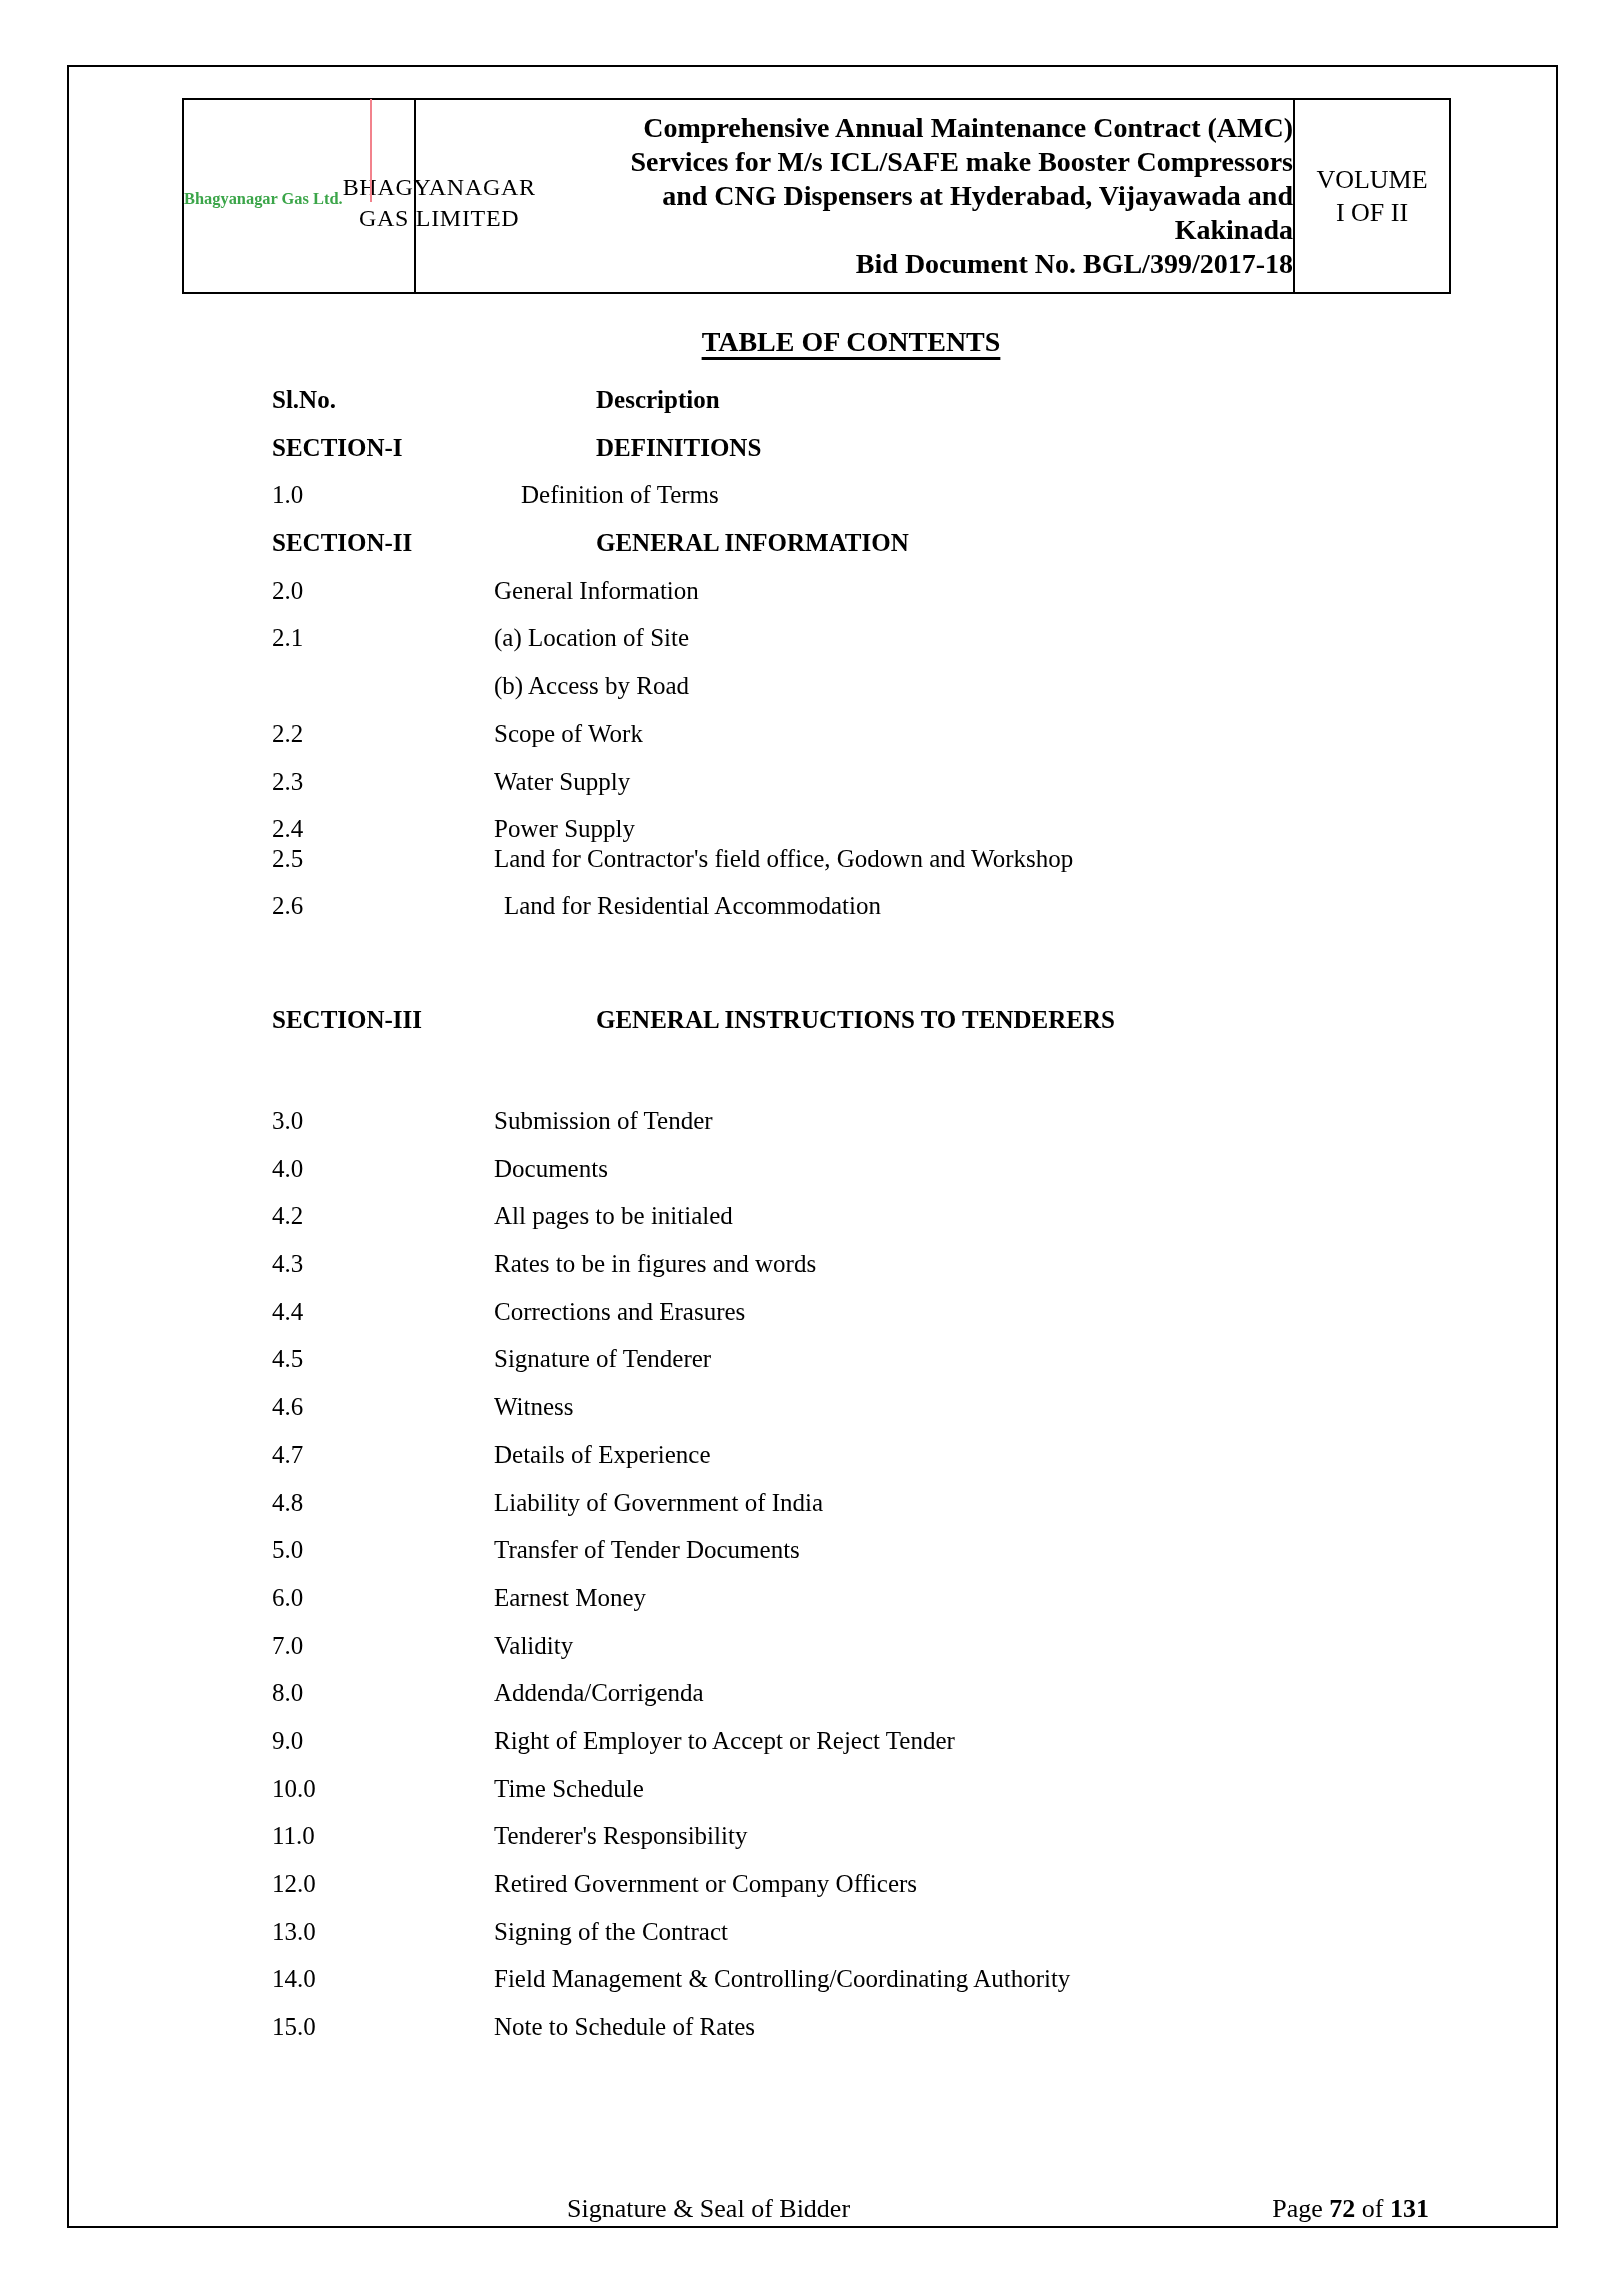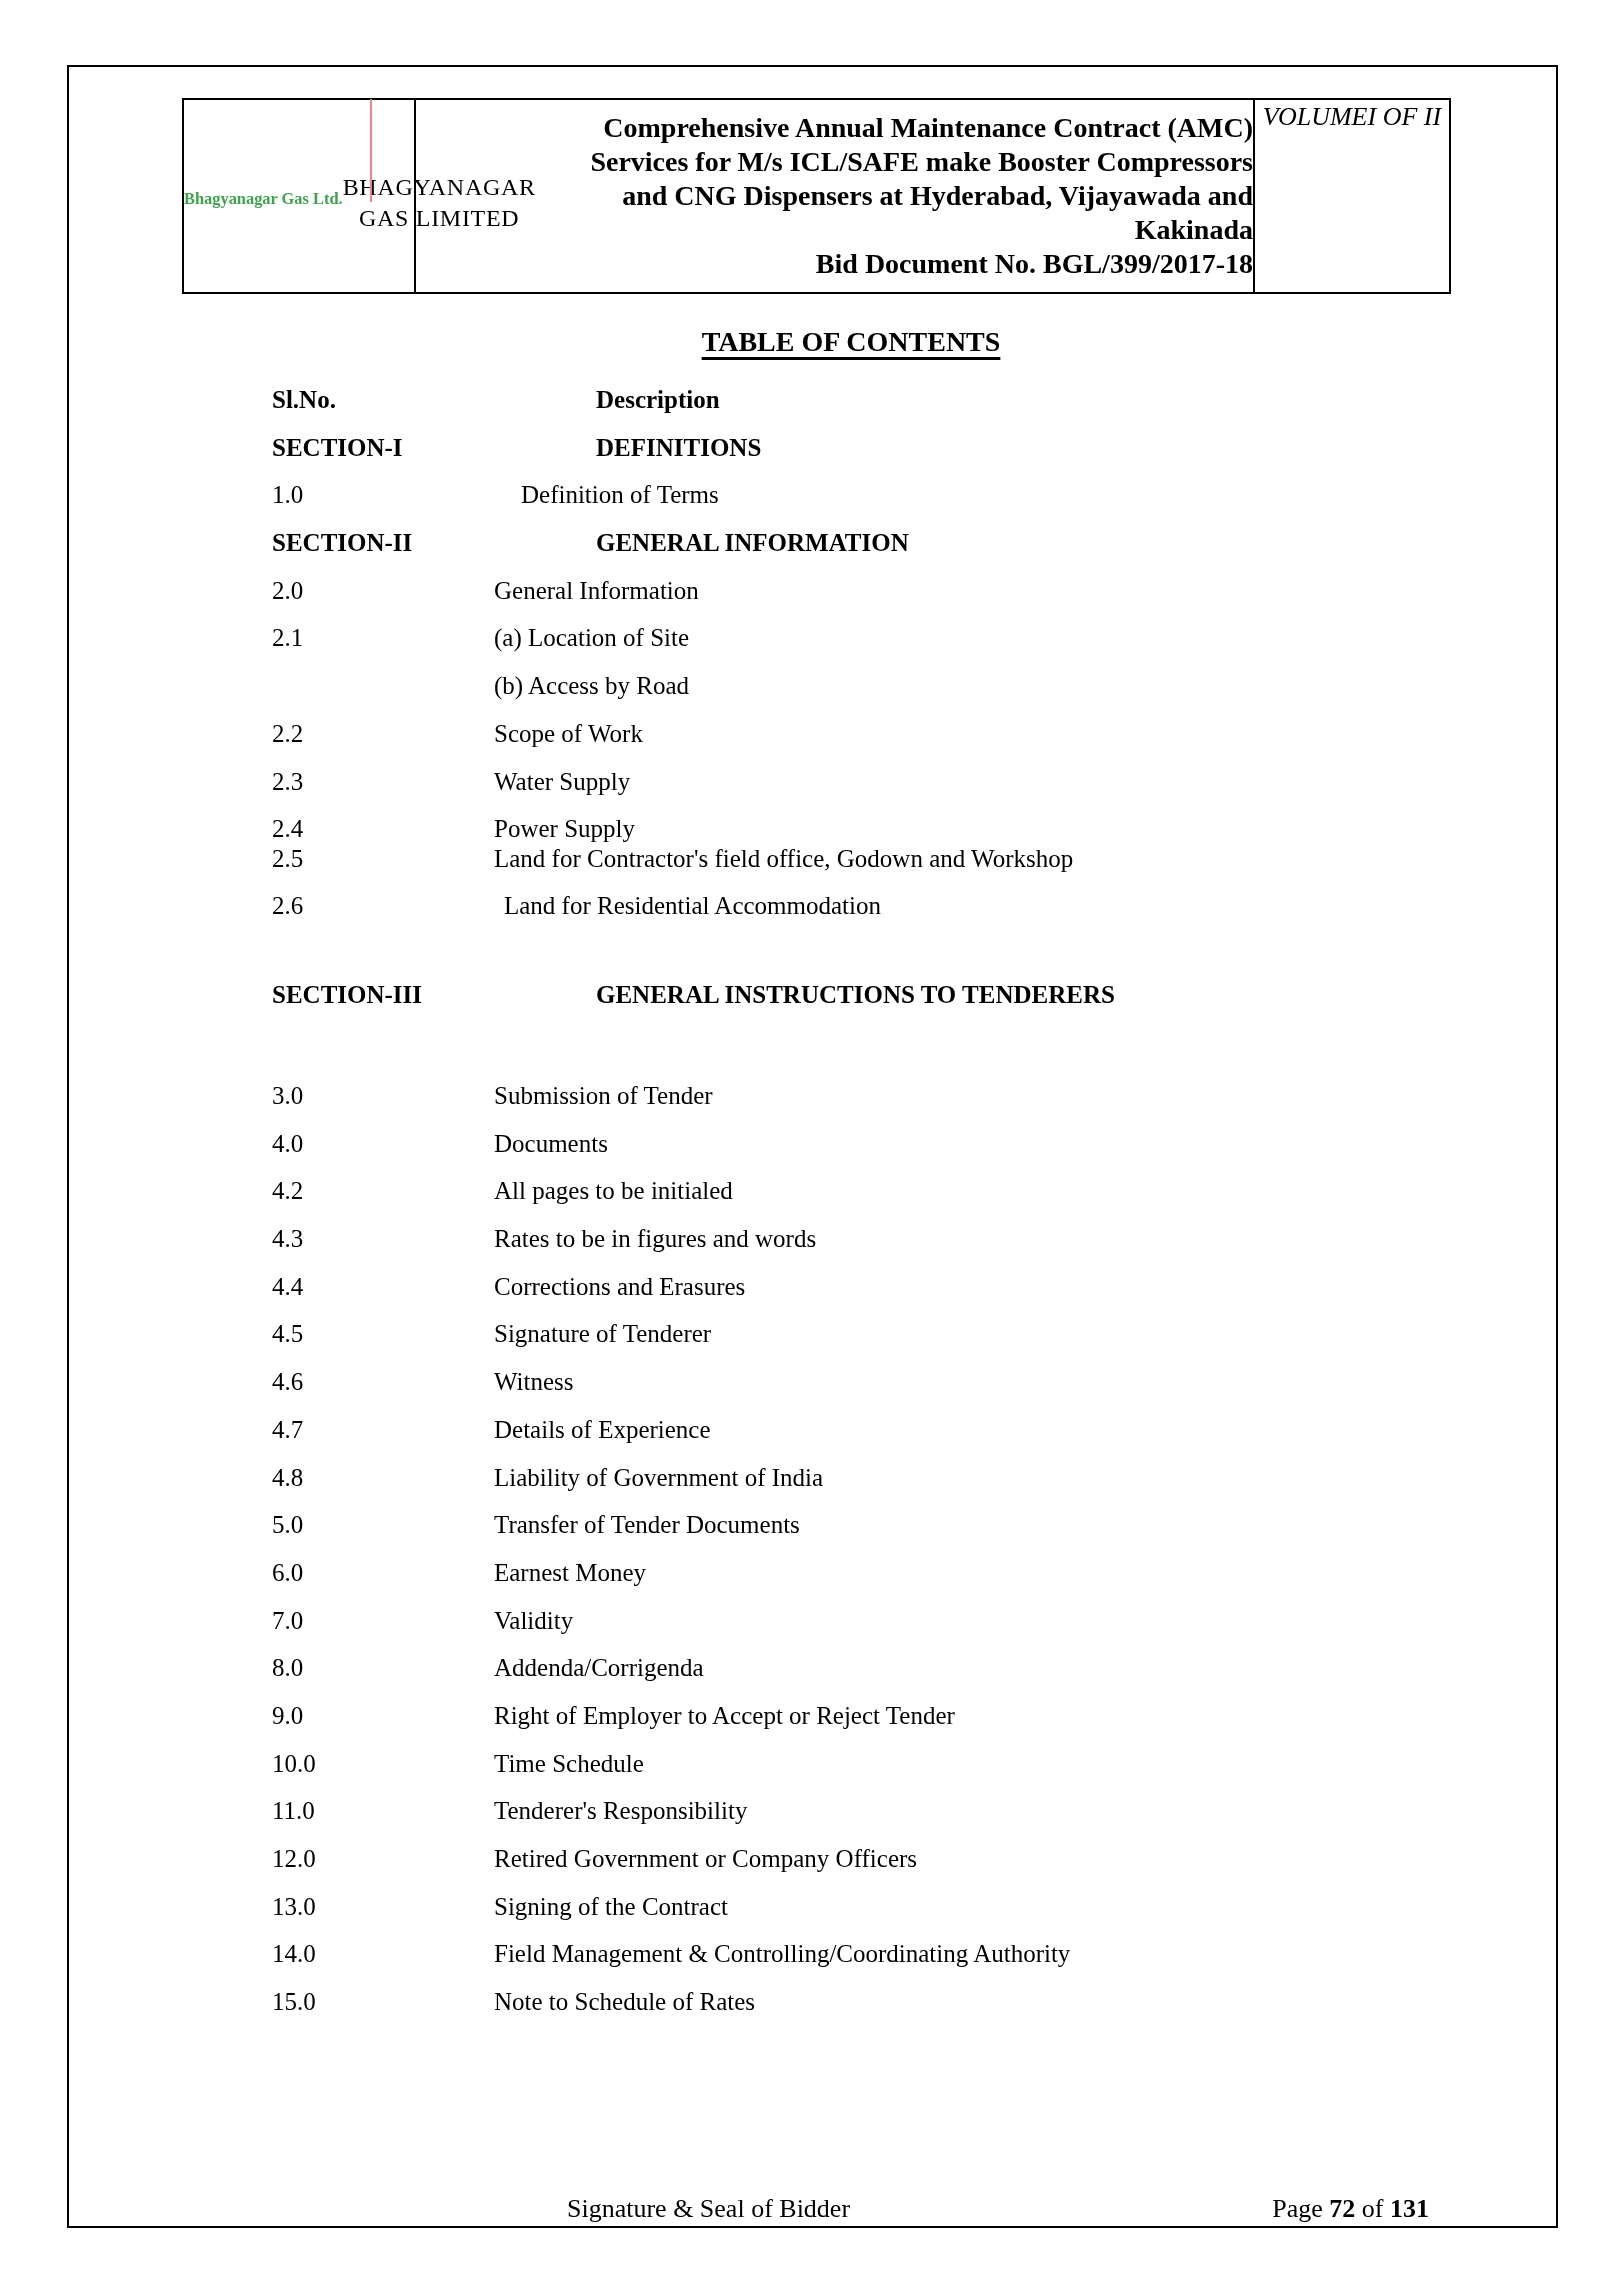--- a/index.html
+++ b/index.html
@@ -34,24 +34,24 @@
     display: flex; flex-direction: row; align-items: center;
     padding-top: 5.2px;
   }
   .title-cell {
     flex: 1; border-right: 2px solid #000;
     display: flex; flex-direction: column; justify-content: center;
     text-align: right;
     font-weight: bold; font-size: 28px; line-height: 34px;
   }
   .volume-cell {
-    width: 194px;
-    display: flex; flex-direction: row; justify-content: center;
+    width: 154px;
+    display: flex; flex-direction: column; justify-content: center;
     text-align: center;
-    font-size: 26px; line-height: 33px; font-style: italic;
+    font-size: 26px; line-height: 33px;
   }
 
   .logo-svg { width: 84px; height: 84px; }
   .logo-caption {
     font-size: 16.4px; line-height: 17.7px; font-weight: bold;
     color: var(--logo-caption-green, #3BA549);
     white-space: nowrap;
   }
   .company-name {
     margin-top: 7.9px;
@@ -76,21 +76,21 @@
     text-underline-offset: 5.9px;
   }
   .toc-rows {
     position: absolute; left: 272px; top: 385px; width: 1197px;
   }
   .toc-row { position: relative; height: 29.4px; font-size: 25px; line-height: 29.4px; }
   .sp-first  { margin-top: 0; }
   .sp-normal { margin-top: 18.3px; }
   .sp-tight  { margin-top: 0; }
   .sp-wide   { margin-top: 72px; }
-  .sp-xwide  { margin-top: 59px; }
+  .sp-xwide  { margin-top: 84px; }
   .toc-num  { position: absolute; left: 0; white-space: nowrap; }
   .toc-desc { position: absolute; white-space: nowrap; }
   .ind-normal { left: 222px; }
   .ind-slight { left: 232px; }
   .ind-terms  { left: 249px; }
   .ind-wide   { left: 324px; }
   .b { font-weight: bold; }
 
   
   .footer-signature {

